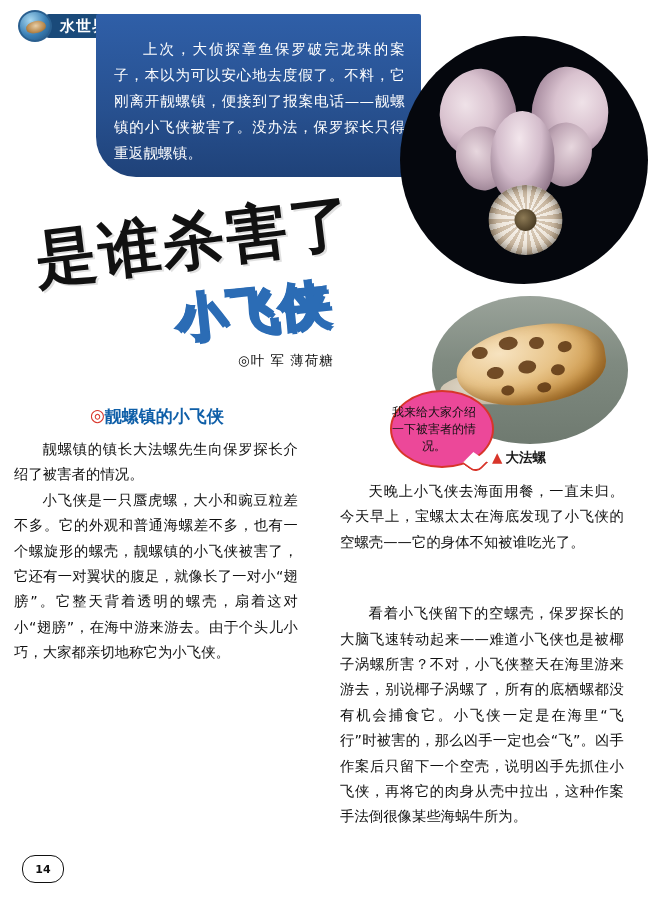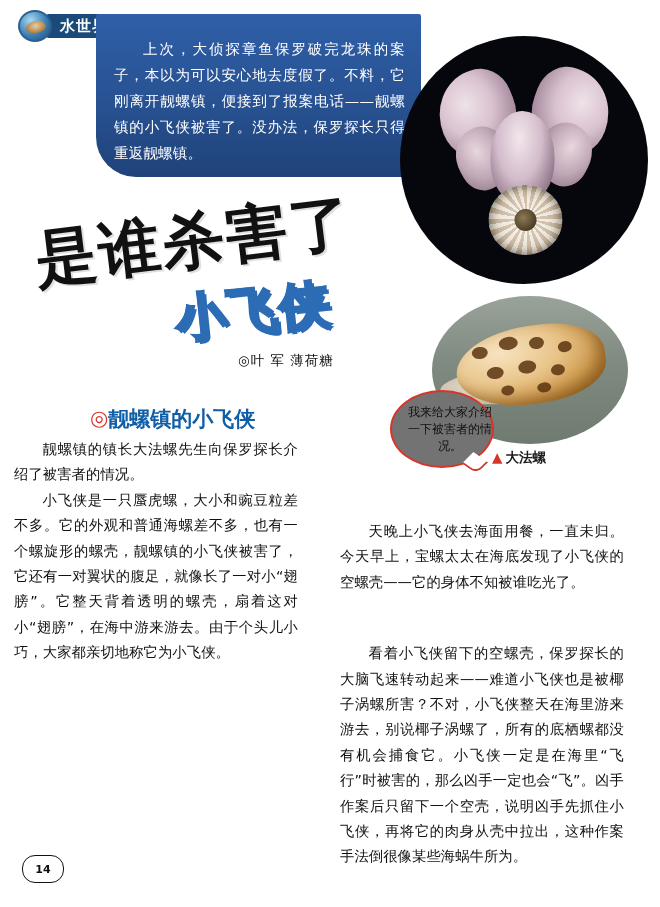--- a/index.html
+++ b/index.html
@@ -247,25 +247,25 @@
 
   
   .bubble {
     position: absolute;
     left: 390px;
     top: 390px;
     width: 104px;
     height: 78px;
     border-radius: 50%;
     border: 2px solid #d8352a;
-    background: #737373;
+    background: #ec4899;
     box-sizing: border-box;
     display: flex;
     align-items: center;
-    justify-content: flex-end;
+    justify-content: flex-start;
   }
   .bubble-text {
     font-size: 12px;
     line-height: 17px;
     color: #111111;
     text-align: center;
     width: 84px;
   }
   .bubble-tail {
     position: absolute;
@@ -277,21 +277,21 @@
     border: 2px solid #d8352a;
     border-top: none;
     border-left: none;
     transform: rotate(35deg) skewX(-10deg);
     border-radius: 0 0 8px 0;
   }
 
   
   .sec-head {
     position: absolute;
-    font-size: 21px;
+    font-size: 17px;
     font-weight: bold;
     color: #0f5fa8;
     white-space: nowrap;
   }
   .sec-head .deco {
     display: inline-block;
     color: #d8352a;
     font-weight: bold;
     transform: translateY(-1px);
   }
@@ -306,21 +306,21 @@
     line-height: 25.4px;
     color: #111111;
     text-align: justify;
     letter-spacing: 0.1px;
   }
   .col p {
     margin: 0;
     text-indent: 28.6px;
   }
   #col-left { left: 14px; top: 437px; }
-  #col-right { left: 340px; top: 479px; margin-top: 40px; }
+  #col-right { left: 340px; top: 479px; }
 
   
   .page-num {
     position: absolute;
     left: 22px;
     top: 855px;
     width: 40px;
     height: 26px;
     border: 1.6px solid #111111;
     border-radius: 13px;

